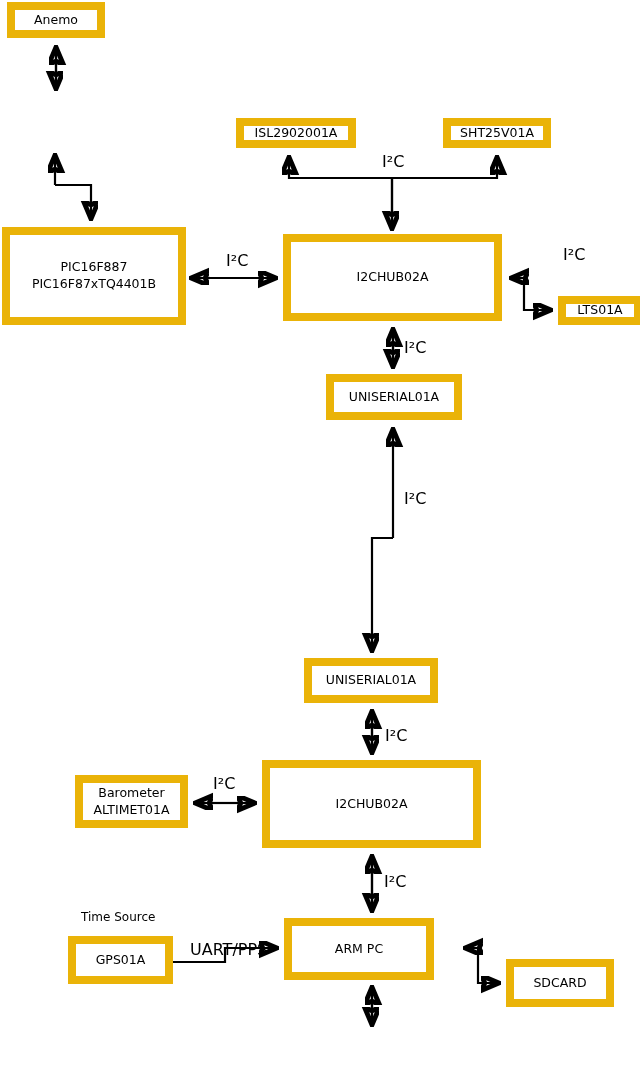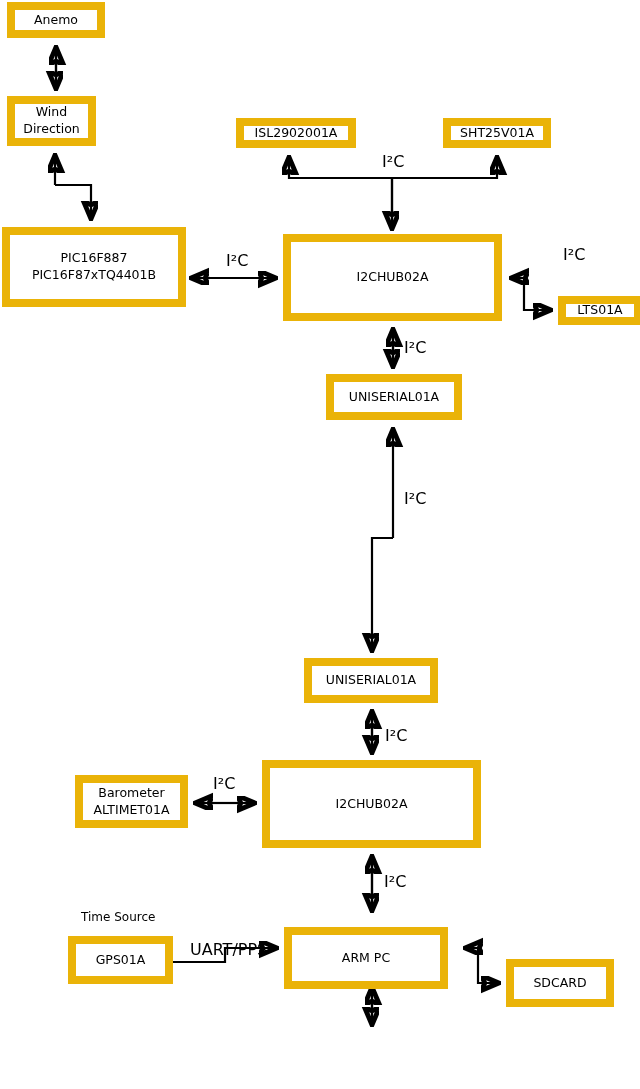--- a/index.html
+++ b/index.html
@@ -139,26 +139,22 @@
     <g>
       <line x1="372" y1="988" x2="372" y2="1024" marker-end="url(#arrowhead)"></line>
       <line x1="372" y1="1024" x2="372" y2="988" marker-end="url(#arrowhead)"></line>
     </g>
   </svg>
 
   <div class="node" style="left:7px; top:2px; width:98px; height:36px;">
     <span class="node-label">Anemo</span>
   </div>
 
-  <div class="node" style="left:7px; top:96px; width:89px; height:50px;">
-    <span class="node-label">Wind
-Direction</span>
-  </div>
-
-  <div class="node" style="left:2px; top:227px; width:184px; height:80px;">
+
+  <div class="node" style="left:2px; top:227px; width:184px; height:98px;">
     <span class="node-label">PIC16F887
 PIC16F87xTQ4401B</span>
   </div>
 
   <div class="node" style="left:236px; top:118px; width:120px; height:30px;">
     <span class="node-label">ISL2902001A</span>
   </div>
 
   <div class="node" style="left:443px; top:118px; width:108px; height:30px;">
     <span class="node-label">SHT25V01A</span>
@@ -186,21 +182,21 @@
   </div>
 
   <div class="node" style="left:262px; top:760px; width:219px; height:88px;">
     <span class="node-label">I2CHUB02A</span>
   </div>
 
   <div class="node" style="left:68px; top:936px; width:105px; height:48px;">
     <span class="node-label">GPS01A</span>
   </div>
 
-  <div class="node" style="left:284px; top:918px; width:164px; height:62px;margin-top:9px;">
+  <div class="node" style="left:284px; top:918px; width:150px; height:62px;">
     <span class="node-label">ARM PC</span>
   </div>
 
   <div class="node" style="left:506px; top:959px; width:108px; height:48px;">
     <span class="node-label">SDCARD</span>
   </div>
 
 
   <div class="edge-label" style="left:226px; top:251px;">I²C</div>
 

